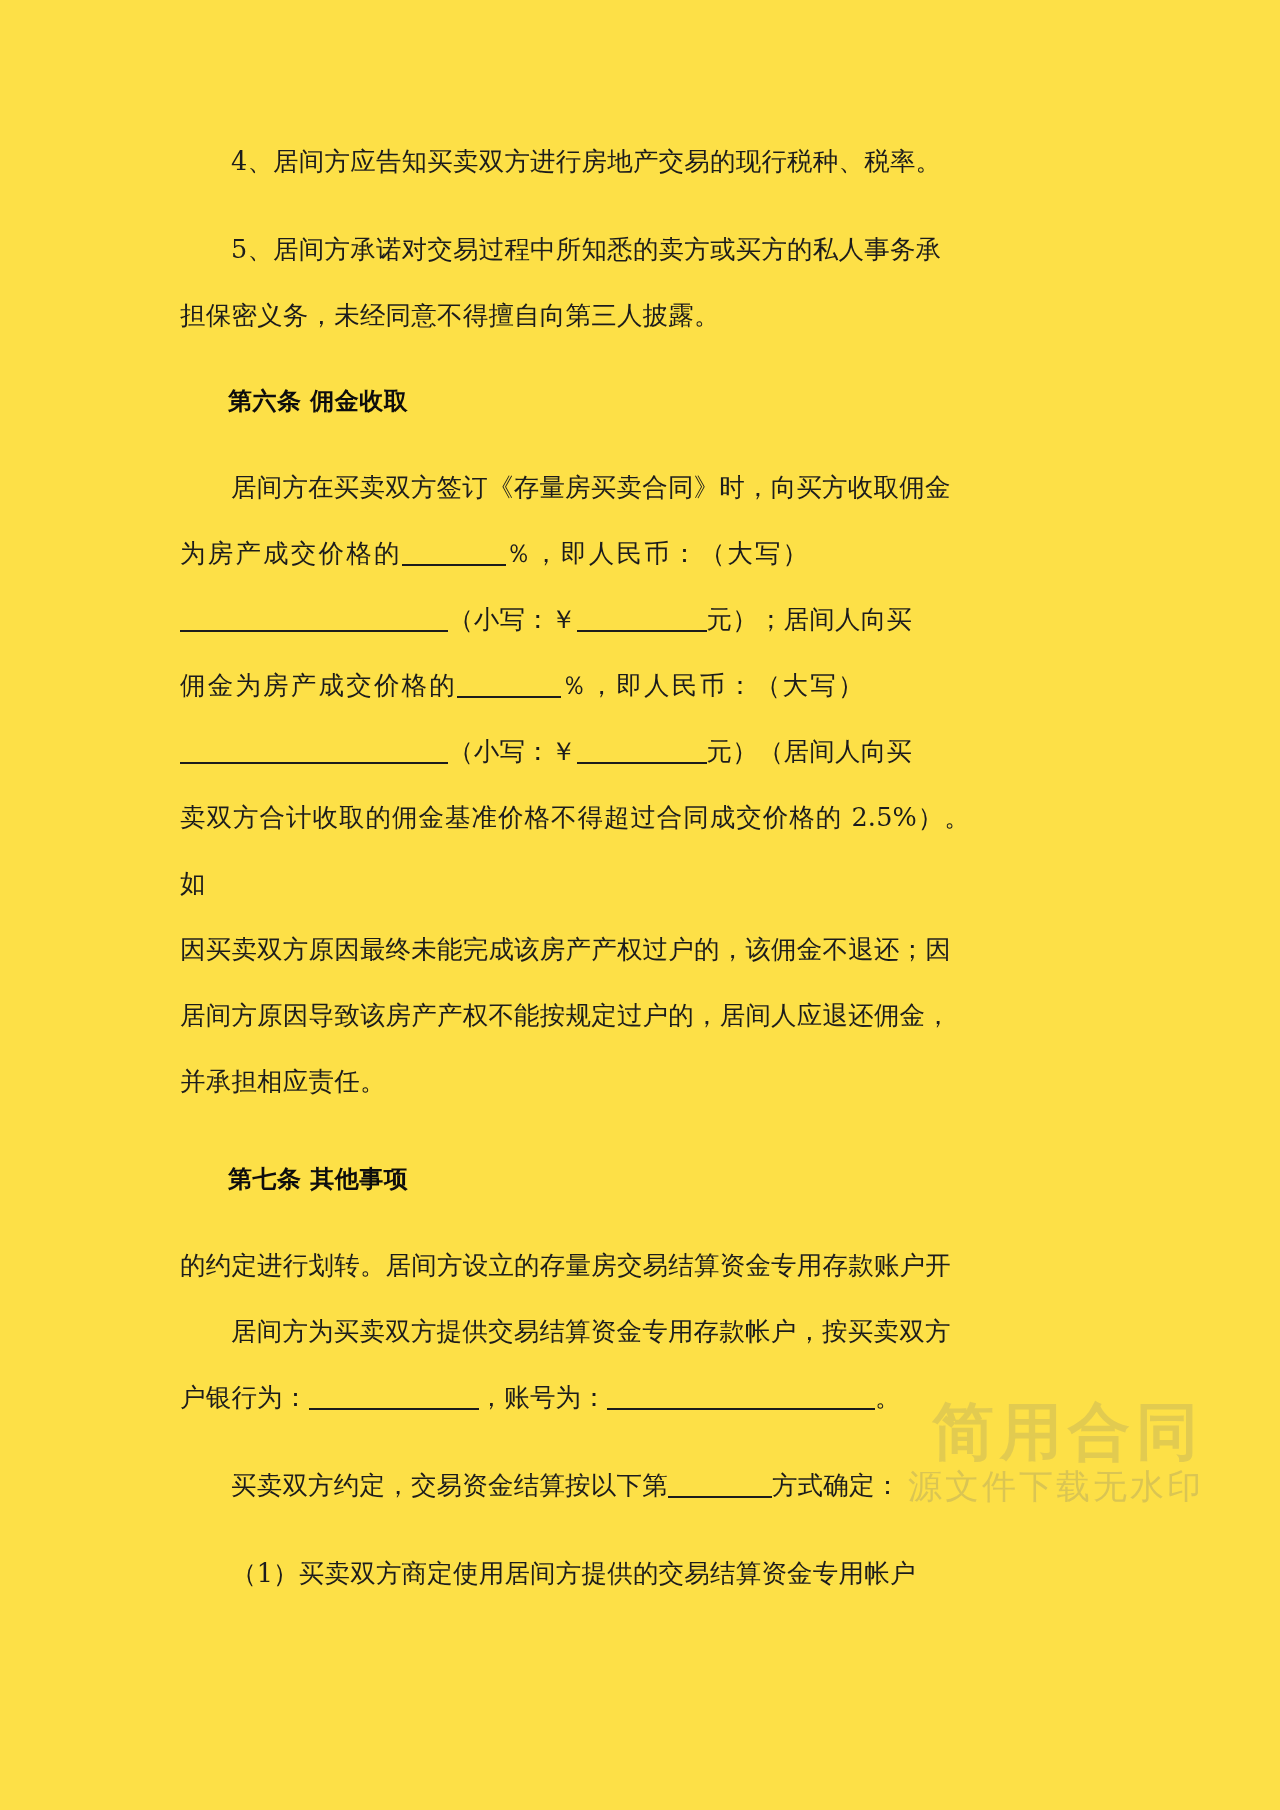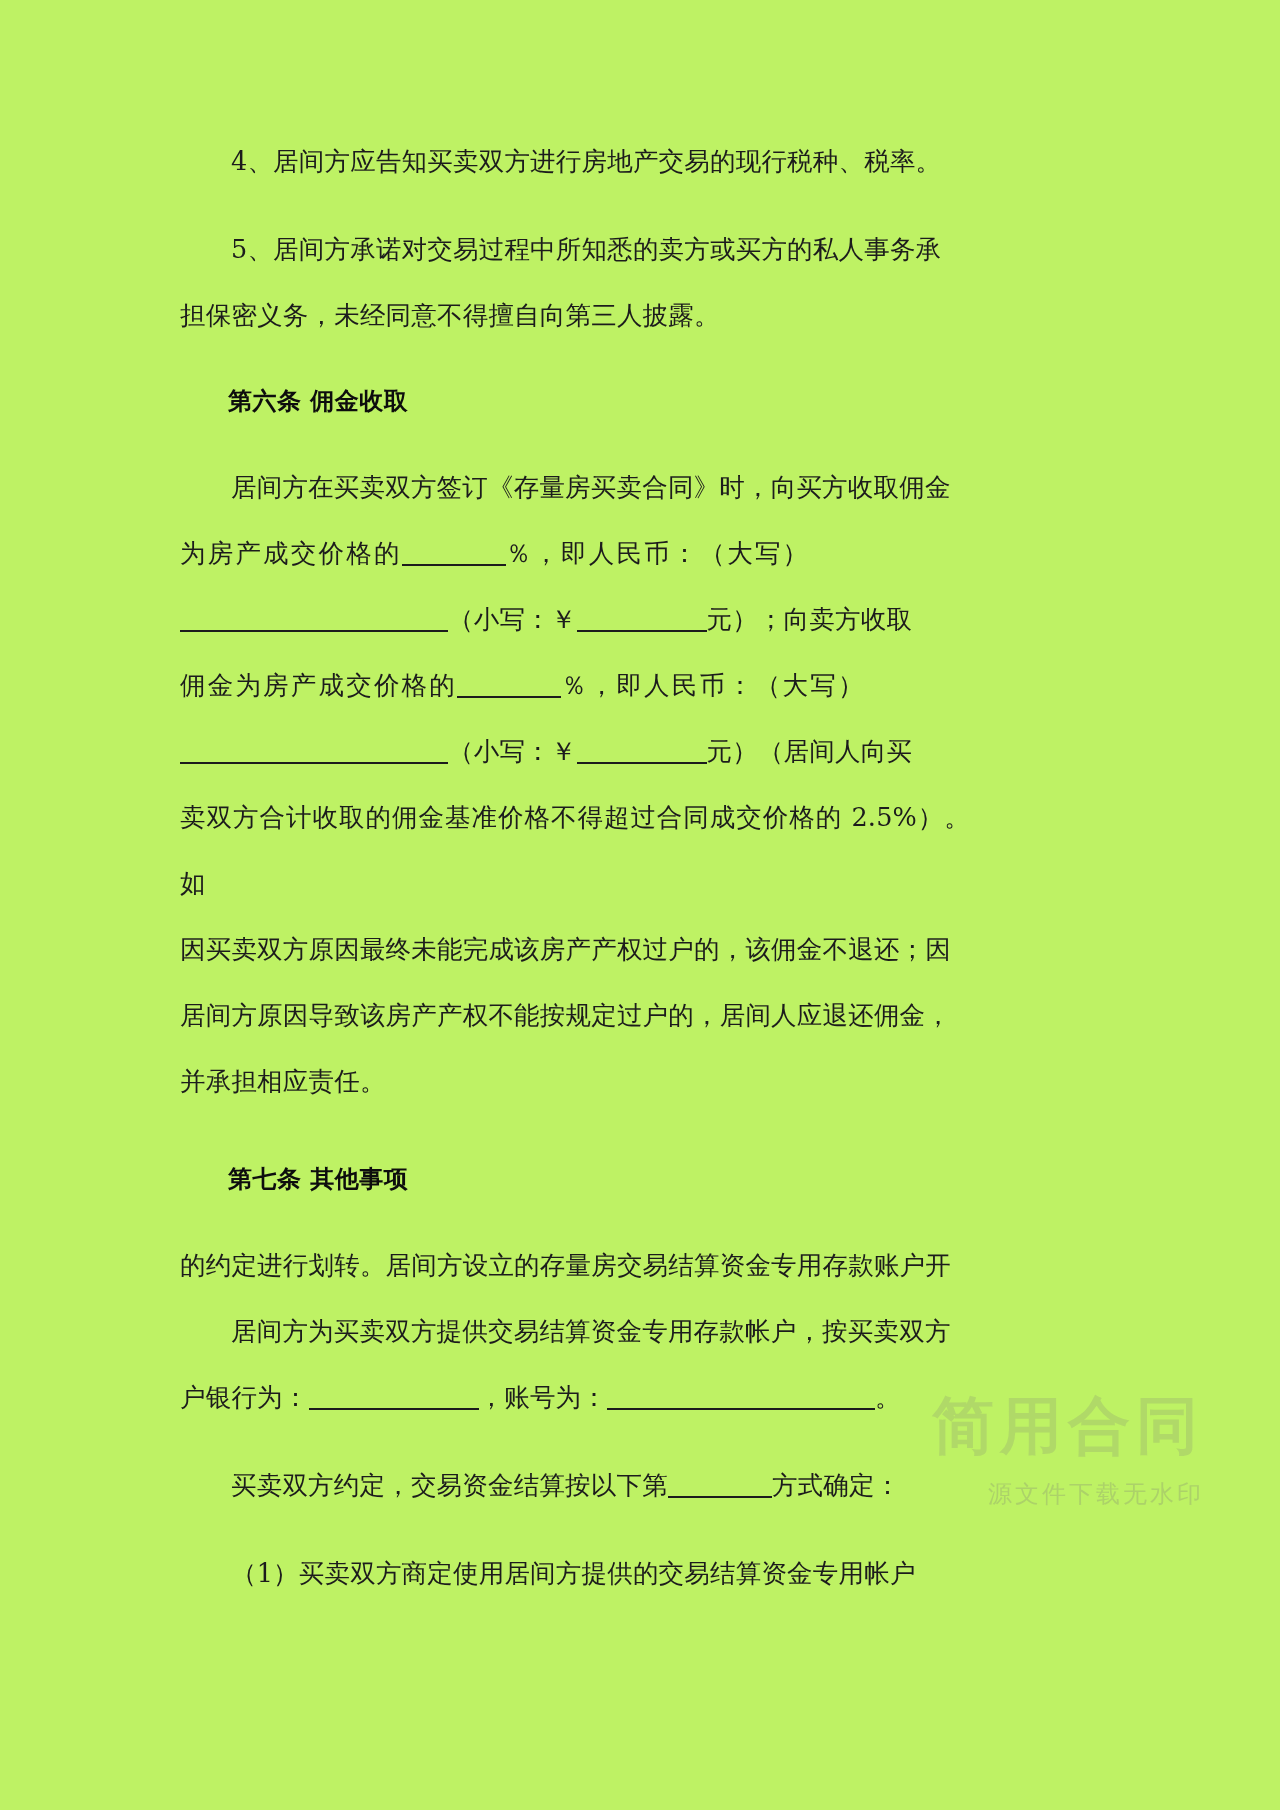--- a/index.html
+++ b/index.html
@@ -9,21 +9,21 @@
   }
   body {
     font-family: "DejaVu Serif", "Liberation Serif", serif;
     color: #1a1a1a;
   }
   .page {
     position: relative;
     width: 1280px;
     height: 1810px;
     margin: 0 auto;
-    background: #bef264;
+    background: #fde047;
     overflow: hidden;
     box-sizing: border-box;
   }
   .content {
     position: absolute;
     left: 180px;
     top: 128px;
     width: 790px;
   }
 
@@ -82,24 +82,24 @@
     font-family: "DejaVu Sans", "Liberation Sans", sans-serif;
     font-size: 62px;
     font-weight: bold;
     letter-spacing: 6px;
     color: rgba(120, 120, 120, 0.20);
     line-height: 1.05;
     white-space: nowrap;
   }
   .wm-sub {
     font-family: "DejaVu Sans", "Liberation Sans", sans-serif;
-    font-size: 24px;
+    font-size: 34px;
     letter-spacing: 3px;
     color: rgba(120, 120, 120, 0.26);
-    margin-top: 20px;
+    margin-top: 0;
     white-space: nowrap;
   }
 </style>
 </head>
 <body>
 
 <div class="page">
 
   <div class="content">
 
@@ -116,21 +116,21 @@
 
     <div class="gap-sm"></div>
 
     <p class="para indent">居间方在买卖双方签订《存量房买卖合同》时，向买方收取佣金</p>
 
     <p class="para loose">
       <span>为房产成交价格的</span><span class="blank b-sm"></span><span>％，即人民币：（大写）</span>
     </p>
 
     <p class="para">
-      <span class="blank b-xl"></span><span>（小写：￥</span><span class="blank b-md"></span><span>元）；向卖方收取</span>
+      <span class="blank b-xl"></span><span>（小写：￥</span><span class="blank b-md"></span><span>元）；居间人向买</span>
     </p>
 
     <p class="para loose">
       <span>佣金为房产成交价格的</span><span class="blank b-sm"></span><span>％，即人民币：（大写）</span>
     </p>
 
     <p class="para">
       <span class="blank b-xl"></span><span>（小写：￥</span><span class="blank b-md"></span><span>元）（居间人向买</span>
     </p>
 

